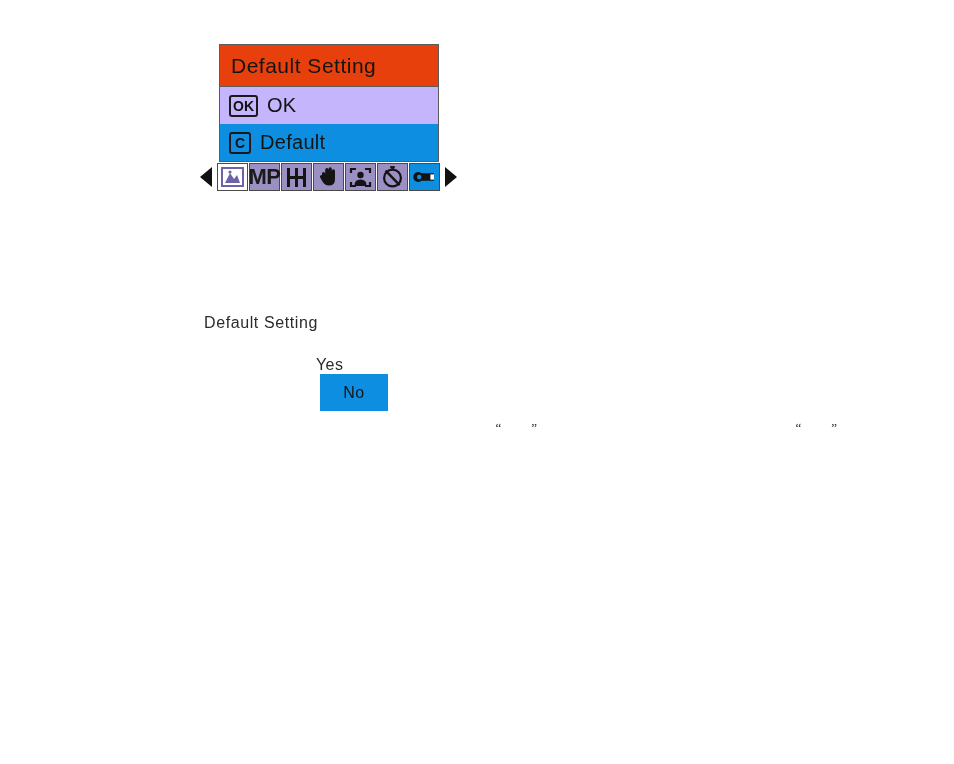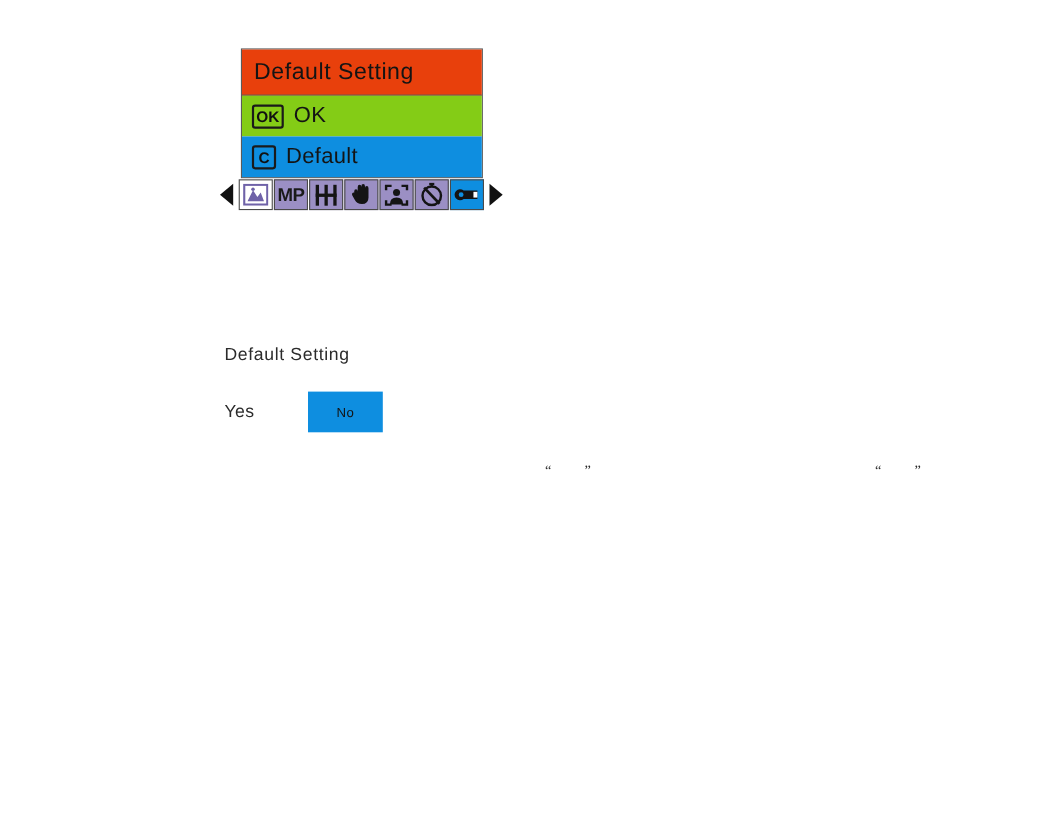--- a/index.html
+++ b/index.html
@@ -42,21 +42,21 @@
     font-family: "Liberation Sans", sans-serif;
   }
   .lcd-row {
     height: 37px;
     display: flex;
     align-items: center;
     padding-left: 9px;
     box-sizing: border-box;
   }
   .lcd-row.ok-row {
-    background: #84cc16;
+    background: #c4b5fd;
   }
   .lcd-row.cancel-row {
     background: #0e8ee0;
   }
   .key-badge {
     min-width: 22px;
     height: 22px;
     border: 2px solid #1a1a1a;
     border-radius: 3px;
     display: inline-flex;
@@ -111,21 +111,21 @@
   }
   .mode-icon:last-child { margin-right: 0; }
   .mode-icon.selected {
     background: #ffffff;
   }
   .mode-icon.accent {
     background: #0e8ee0;
   }
   .mode-icon svg { display: block; }
   .mode-icon .mp-text {
-    font-size: 17px;
+    font-size: 22px;
     font-weight: bold;
     color: #1a1a1a;
     line-height: 1;
     letter-spacing: -0.5px;
   }
 
   
   .sub-block {
     position: absolute;
     left: 204px;
@@ -134,35 +134,36 @@
   }
   .sub-heading {
     font-size: 16px;
     color: #2b2b2b;
     letter-spacing: 0.6px;
     margin-bottom: 24px;
   }
   .choice-row {
     display: flex;
     align-items: center;
+    flex-direction: column;
   }
   .choice-yes {
     font-size: 16px;
     color: #2b2b2b;
     letter-spacing: 0.4px;
     width: 76px;
   }
   .choice-no {
     width: 68px;
     height: 37px;
     background: #0e8ee0;
     display: flex;
     align-items: center;
     justify-content: center;
-    font-size: 12px;
+    font-size: 16px;
     color: #141414;
     letter-spacing: 0.4px;
   }
 
   
   .quote-pair {
     position: absolute;
     font-family: "Liberation Serif", serif;
     font-size: 13px;
     color: #2b2b2b;

